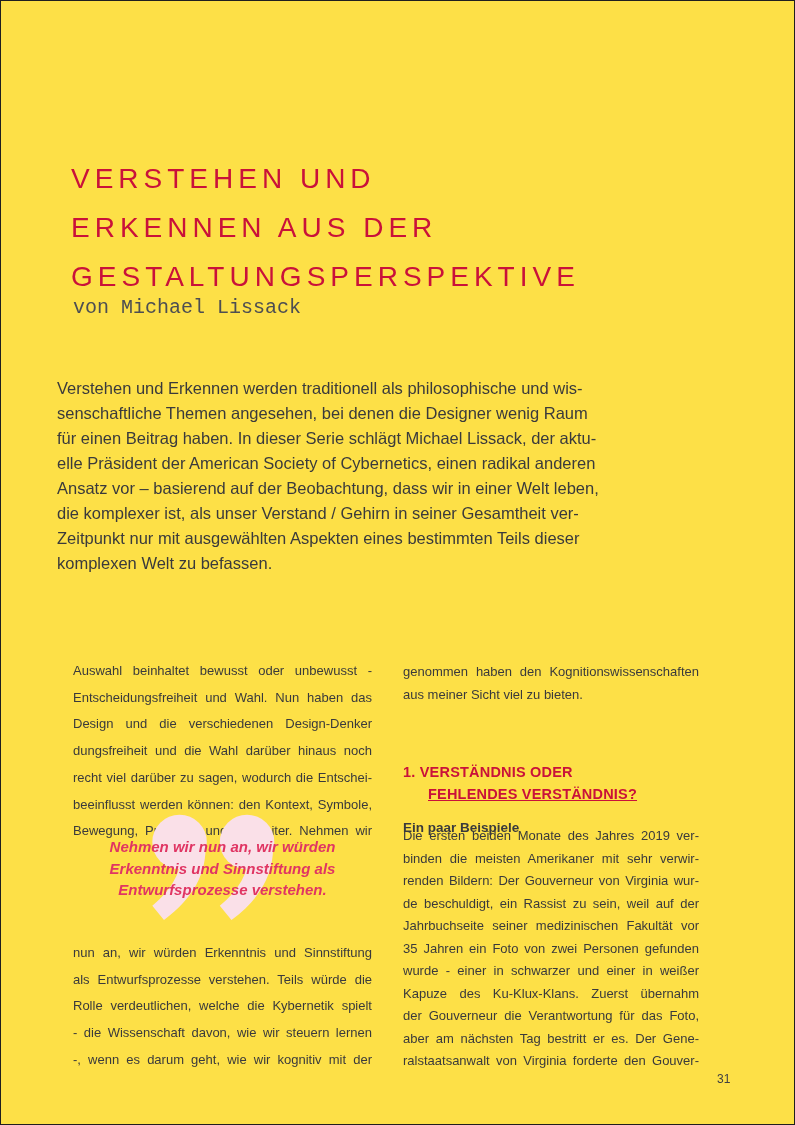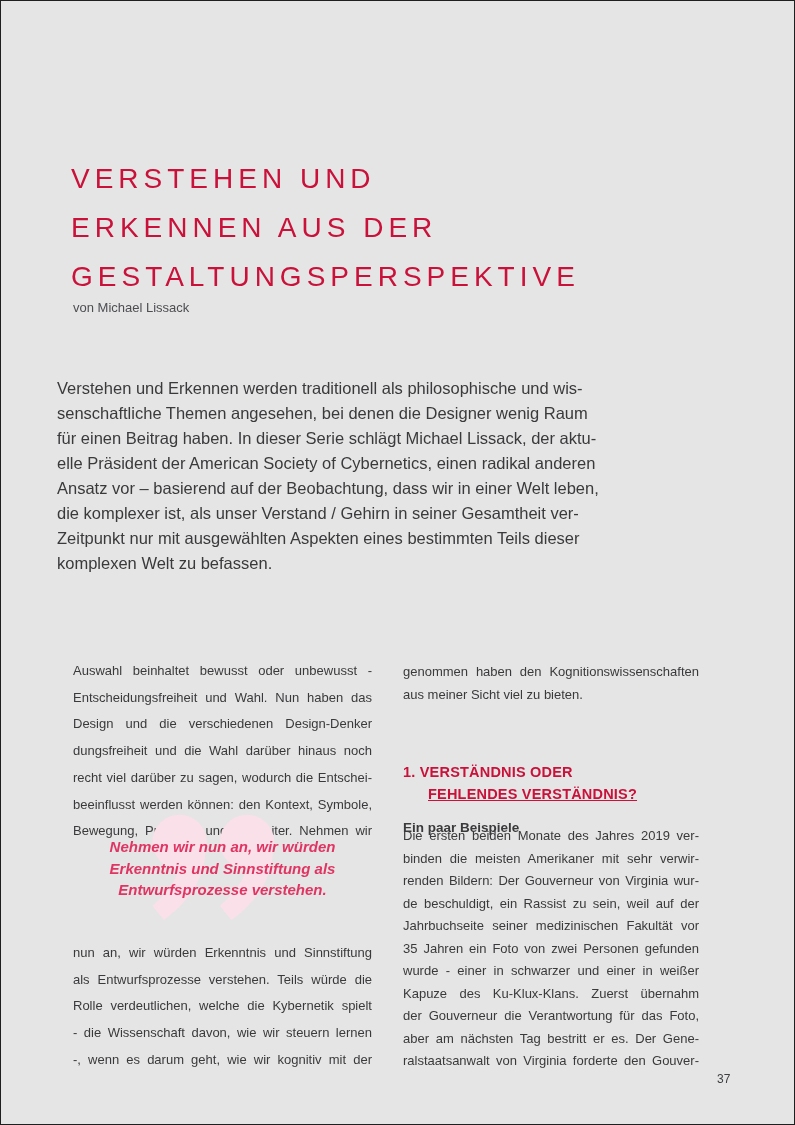--- a/index.html
+++ b/index.html
@@ -5,21 +5,21 @@
   html, body {
     margin: 0;
     padding: 0;
     background: #ffffff;
     font-family: "Liberation Sans", "DejaVu Sans", sans-serif;
   }
   .page {
     position: relative;
     width: 795px;
     height: 1125px;
-    background: #e5e5e5;
+    background: #fde047;
     box-sizing: border-box;
     border: 1px solid #1f1f1f;
     overflow: hidden;
   }
   .abs { position: absolute; }
 
   
   .line { display: block; }
   .nowrap .line { white-space: nowrap; }
   .justify .line {
@@ -31,22 +31,23 @@
   
   .title {
     left: 70px; top: 134px; width: 640px;
     font-size: 28px; line-height: 49px;
     letter-spacing: 5px;
     font-weight: 400;
     color: #c9113a;
   }
   .byline {
     left: 72px; top: 297px;
-    font-size: 13px; line-height: 20px;
+    font-size: 20px; line-height: 20px;
     color: #4d4e52;
+    font-family: Liberation Mono, monospace;
   }
 
   
   .intro {
     left: 56px; top: 375px; width: 640px;
     font-size: 16.5px; line-height: 25px;
     color: #3a3a3c;
   }
 
   
@@ -178,15 +179,15 @@
       <div class="line">de beschuldigt, ein Rassist zu sein, weil auf der</div>
       <div class="line">Jahrbuchseite seiner medizinischen Fakultät vor</div>
       <div class="line">35 Jahren ein Foto von zwei Personen gefunden</div>
       <div class="line">wurde - einer in schwarzer und einer in weißer</div>
       <div class="line">Kapuze des Ku-Klux-Klans. Zuerst übernahm</div>
       <div class="line">der Gouverneur die Verantwortung für das Foto,</div>
       <div class="line">aber am nächsten Tag bestritt er es. Der Gene-</div>
       <div class="line">ralstaatsanwalt von Virginia forderte den Gouver-</div>
     </div>
 
-  <div class="abs page-number">37</div>
+  <div class="abs page-number">31</div>
 
 </div>
 
 </body></html>

